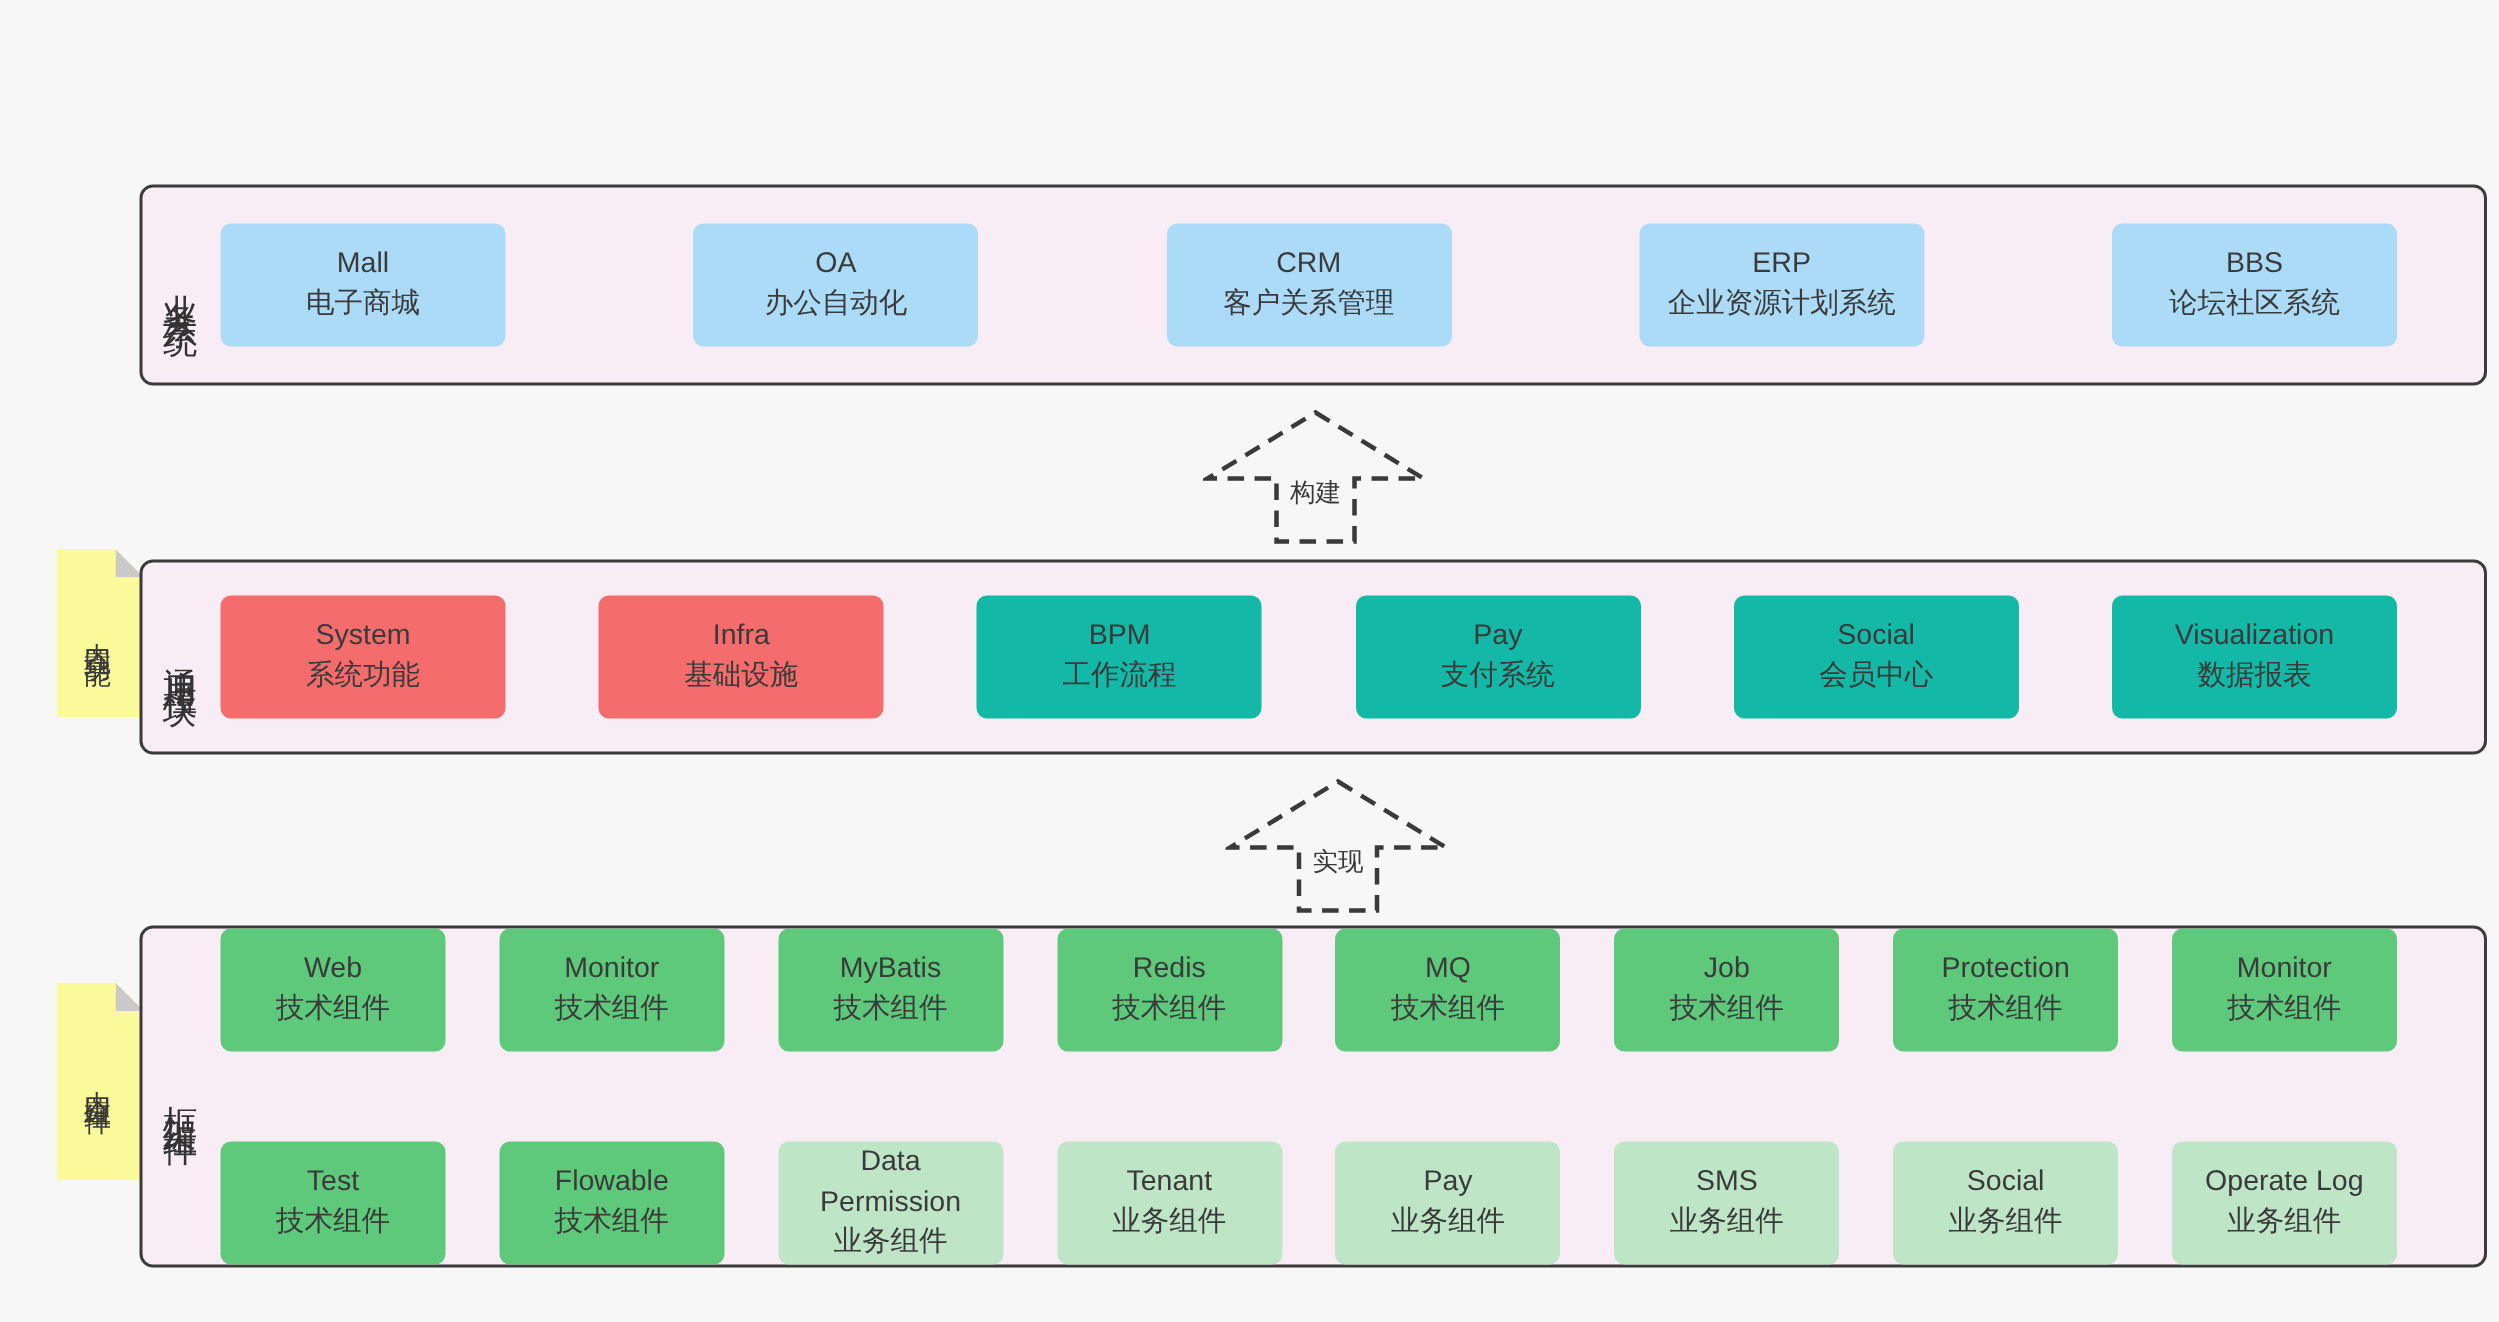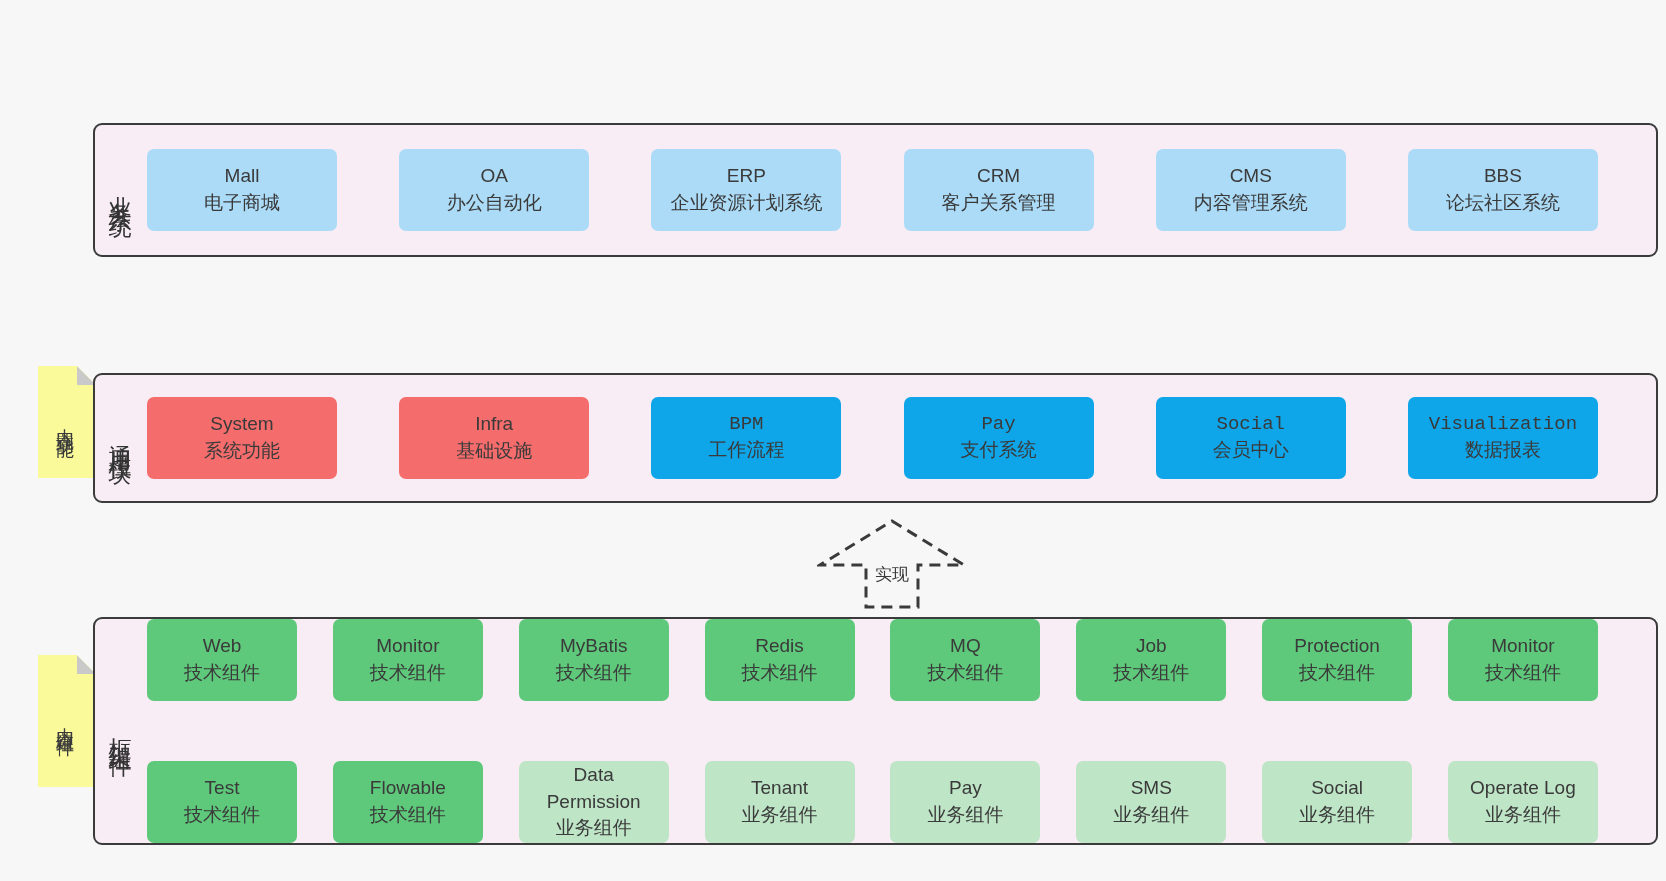--- a/index.html
+++ b/index.html
@@ -58,21 +58,21 @@
     align-items: center; justify-content: center;
     text-align: center;
     font-size: 19px;
     line-height: 1.4;
     color: #3a3a3a;
   }
   .box-wide { width: 190px; }
   .box-sm   { width: 150px; padding: 0 10px; }
   .blue       { background: #abdbf7; }
   .red        { background: #f56c6c; }
-  .pink       { background: #0ea5e9; font-family: Liberation Mono, monospace; }
+  .pink       { background: #14b8a6; }
   .green      { background: #5ec97b; }
   .lightgreen { background: #bee5c6; }
 
   
   .arrow {
     position: absolute;
     width: 150px; height: 92px;
     z-index: 1;
   }
   .arrow-1 { left: 802px; top: 272px; }
@@ -125,38 +125,40 @@
     <div class="boxes-row">
       <div class="box box-wide blue">
         <div>Mall</div>
         <div>电子商城</div>
       </div>
       <div class="box box-wide blue">
         <div>OA</div>
         <div>办公自动化</div>
       </div>
       <div class="box box-wide blue">
+        <div>CRM</div>
+        <div>客户关系管理</div>
+      </div>
+      <div class="box box-wide blue">
         <div>ERP</div>
         <div>企业资源计划系统</div>
       </div>
       <div class="box box-wide blue">
-        <div>CRM</div>
-        <div>客户关系管理</div>
-      </div>
-      <div class="box box-wide blue">
-        <div>CMS</div>
-        <div>内容管理系统</div>
-      </div>
-      <div class="box box-wide blue">
         <div>BBS</div>
         <div>论坛社区系统</div>
       </div>
     </div>
   </div>
 
+  <div class="arrow arrow-1">
+    <svg width="150" height="92" viewBox="0 0 150 92">
+      <polygon points="75,3 147,47 101,47 101,89 49,89 49,47 3,47" fill="none" stroke="#3a3a3a" stroke-width="3" stroke-dasharray="11 7"></polygon>
+    </svg>
+    <span class="arrow-label">构建</span>
+  </div>
 
   <div class="sticky sticky-1">
     <span class="sticky-text">内置功能</span>
   </div>
 
   <div class="layer layer-2">
     <div class="layer-label">通用模块</div>
     <div class="boxes-row">
       <div class="box box-wide red">
         <div>System</div>

